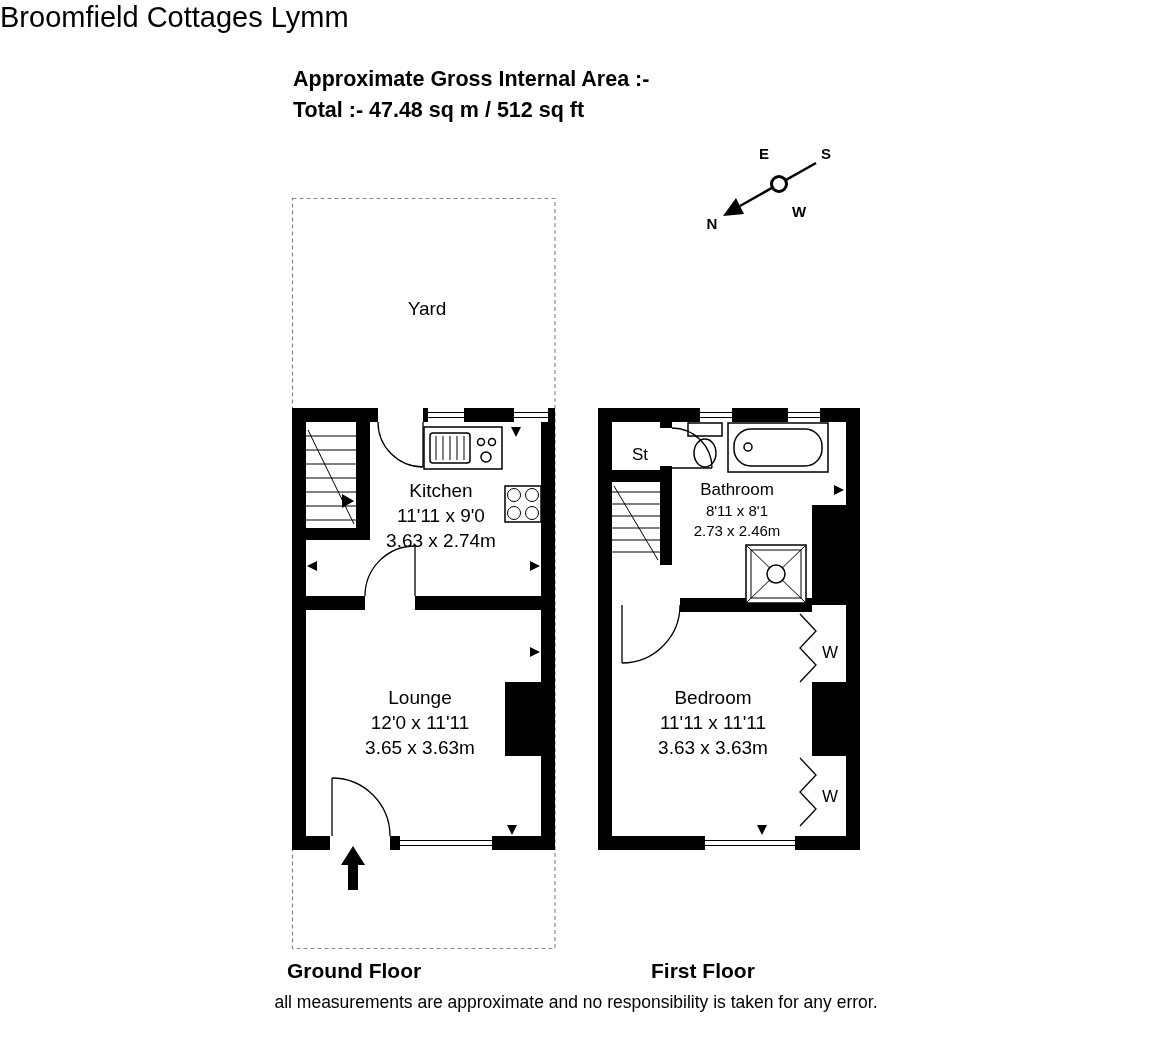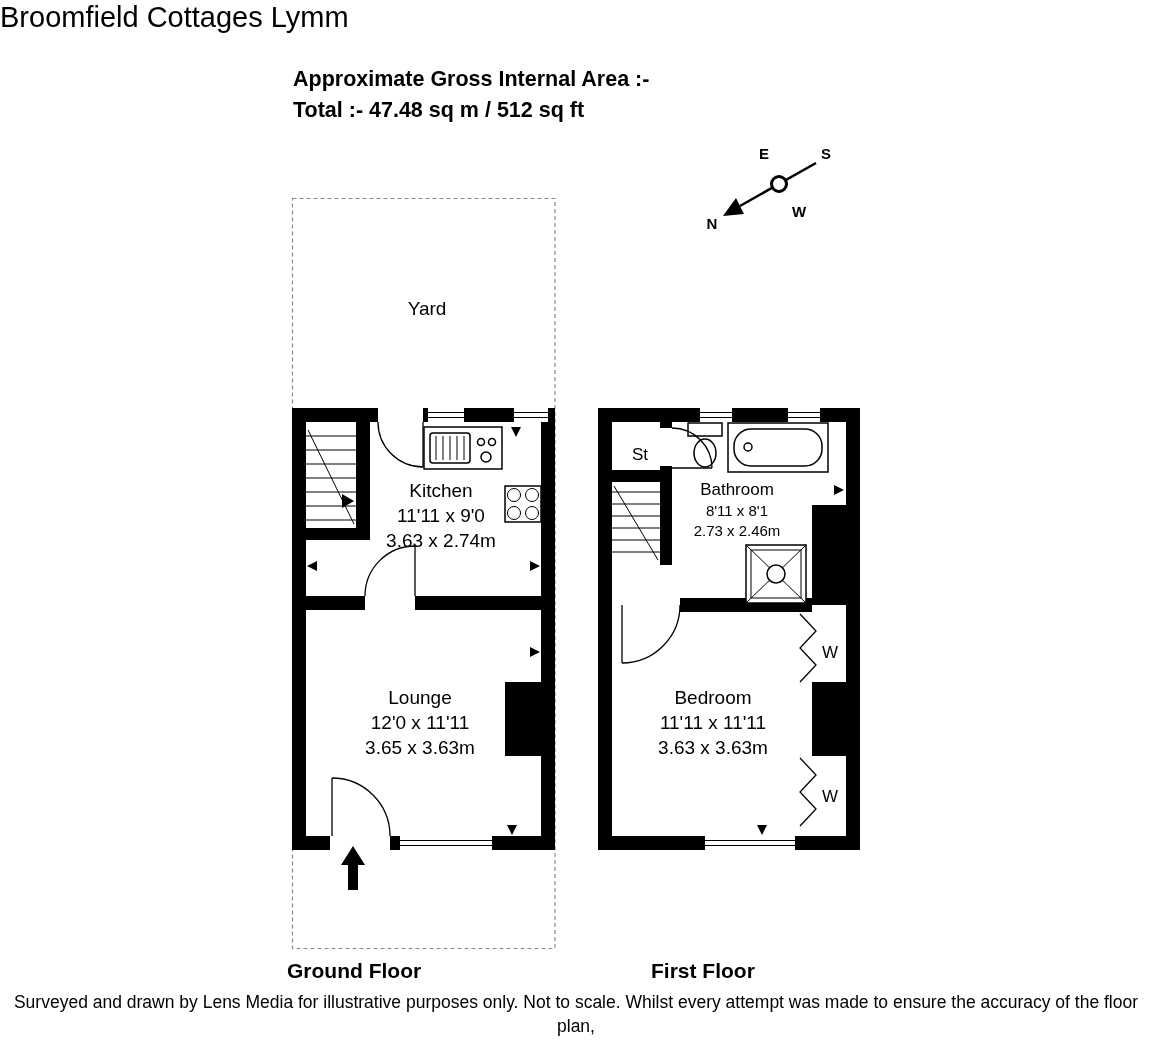--- a/index.html
+++ b/index.html
@@ -226,15 +226,14 @@
     <text class="room-dim" x="713" y="754">3.63 x 3.63m</text>
     <text class="closet-label" x="830" y="658">W</text>
     <text class="closet-label" x="830" y="802">W</text>
   </g>
 </svg>
 
 <div class="floor-label" id="gf-label">Ground Floor</div>
 <div class="floor-label" id="ff-label">First Floor</div>
 
 <div class="footer">
-  <div>Surveyed and drawn by Lens Media for illustrative purposes only. Not to scale. Whilst every attempt was made to ensure the accuracy of the floor plan,</div>
   <div>all measurements are approximate and no responsibility is taken for any error.</div>
 </div>
 
 </body></html>

